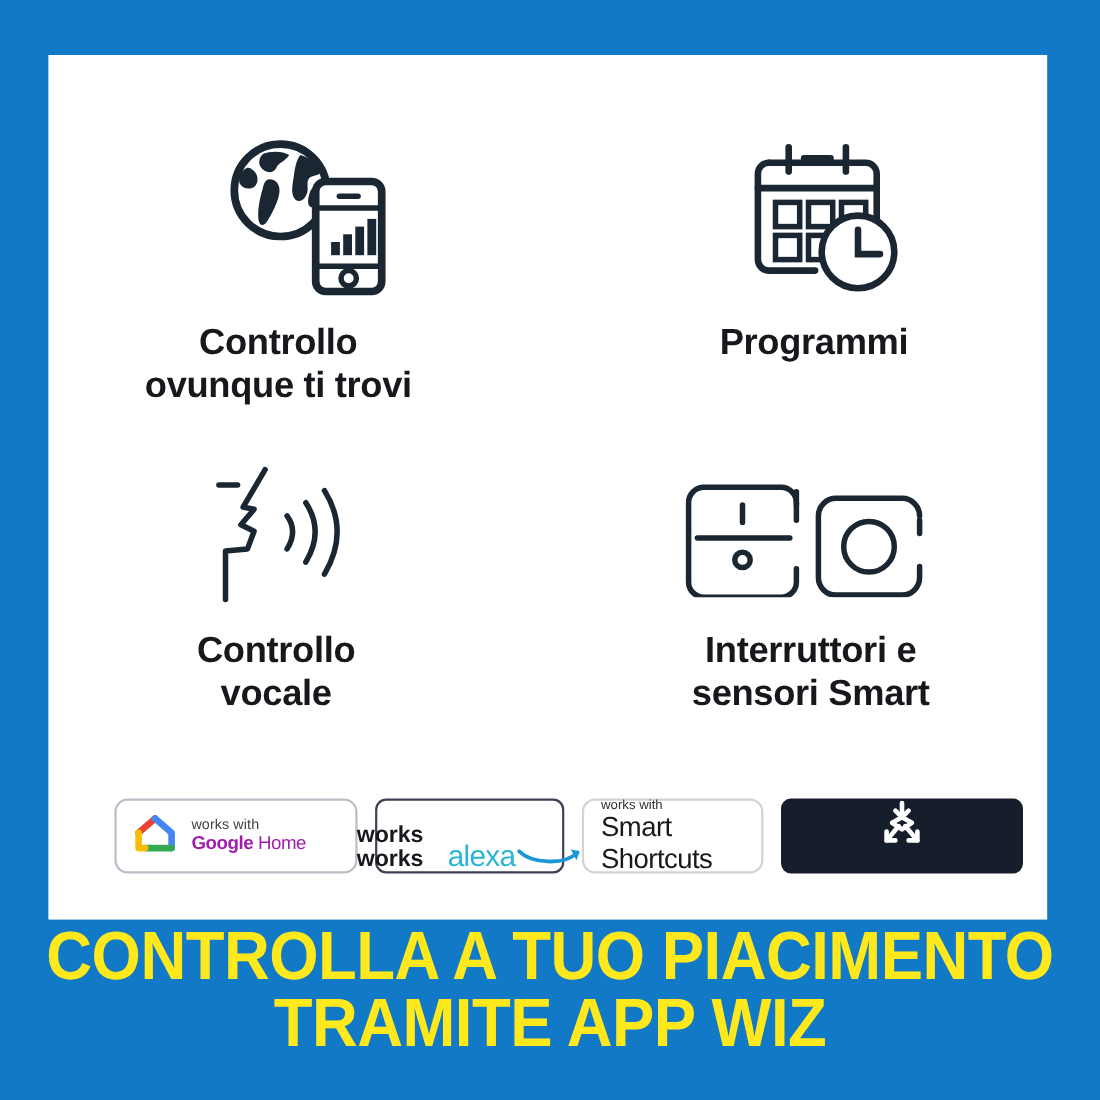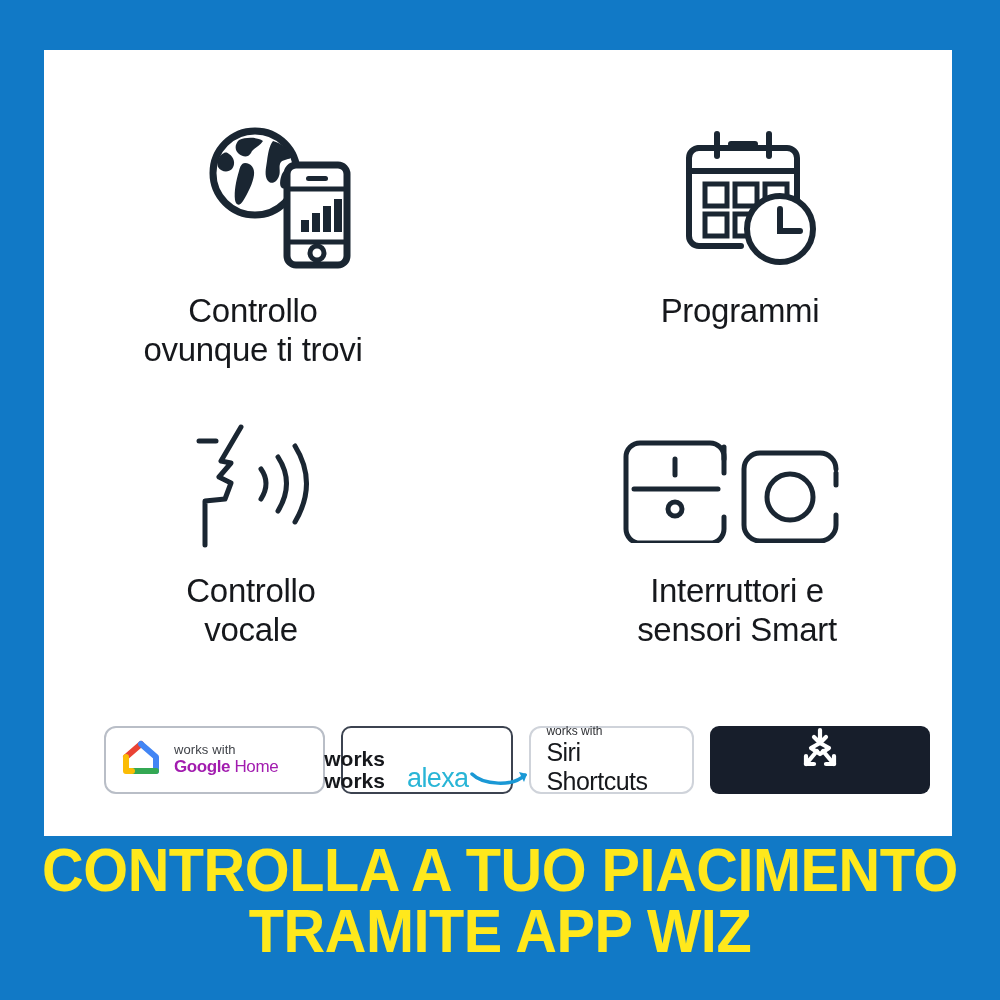--- a/index.html
+++ b/index.html
@@ -50,21 +50,21 @@
     height: 160px;
     display: flex;
     align-items: center;
     justify-content: center;
   }
 
   .feature-label {
     margin-top: 14px;
     text-align: center;
     font-size: 33px;
-    font-weight: normal;
+    font-weight: bold;
     line-height: 1.18;
     color: #16181c;
     letter-spacing: -0.3px;
     white-space: pre-line;
   }
 
   
   .f-control   .feature-icon { transform: translateX(10px); }
   .f-programs  .feature-icon { transform: translateX(18px); }
   .f-voice     .feature-icon { transform: translateX(-12px); }
@@ -323,21 +323,21 @@
         <svg width="62" height="16" viewBox="0 0 62 16" fill="none">
           <path d="M3 3 C14 14 44 16 56 4" stroke="#1a98d5" stroke-width="3.5" stroke-linecap="round"></path>
           <path d="M50 1 L58 3 L55 11 Z" fill="#1a98d5"></path>
         </svg>
       </span>
     </div>
 
     <div class="badge badge-siri">
       <span>
         <span class="siri-small" style="display:block">works with</span>
-        <span class="siri-big" style="display:block">Siri Shortcuts</span>
+        <span class="siri-big" style="display:block">Smart Shortcuts</span>
       </span>
     </div>
 
     <div class="badge badge-matter">
       <span>
         <svg width="44" height="44" viewBox="0 0 44 44" fill="none" stroke="#ffffff" stroke-width="4.2" stroke-linecap="round" stroke-linejoin="round">
           <path d="M22 4 V17"></path>
           <path d="M16 11 L22 17 L28 11"></path>
           <path d="M8 38 L19 25"></path>
           <path d="M8 30 L8 38 L16 38"></path>

